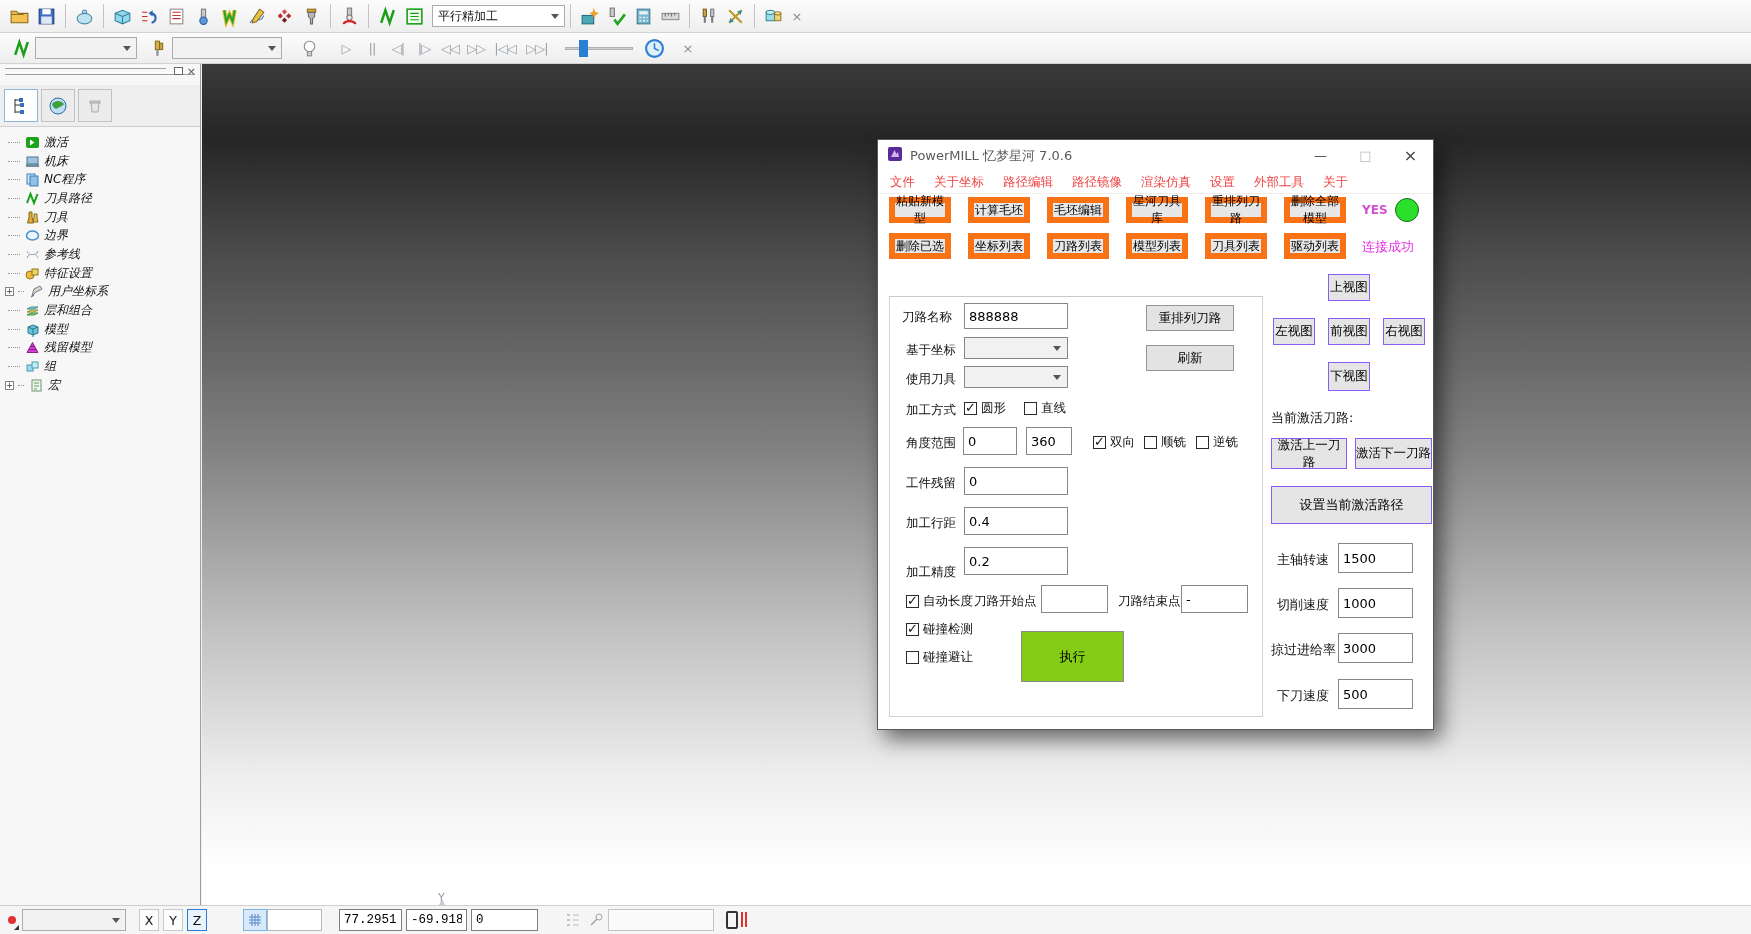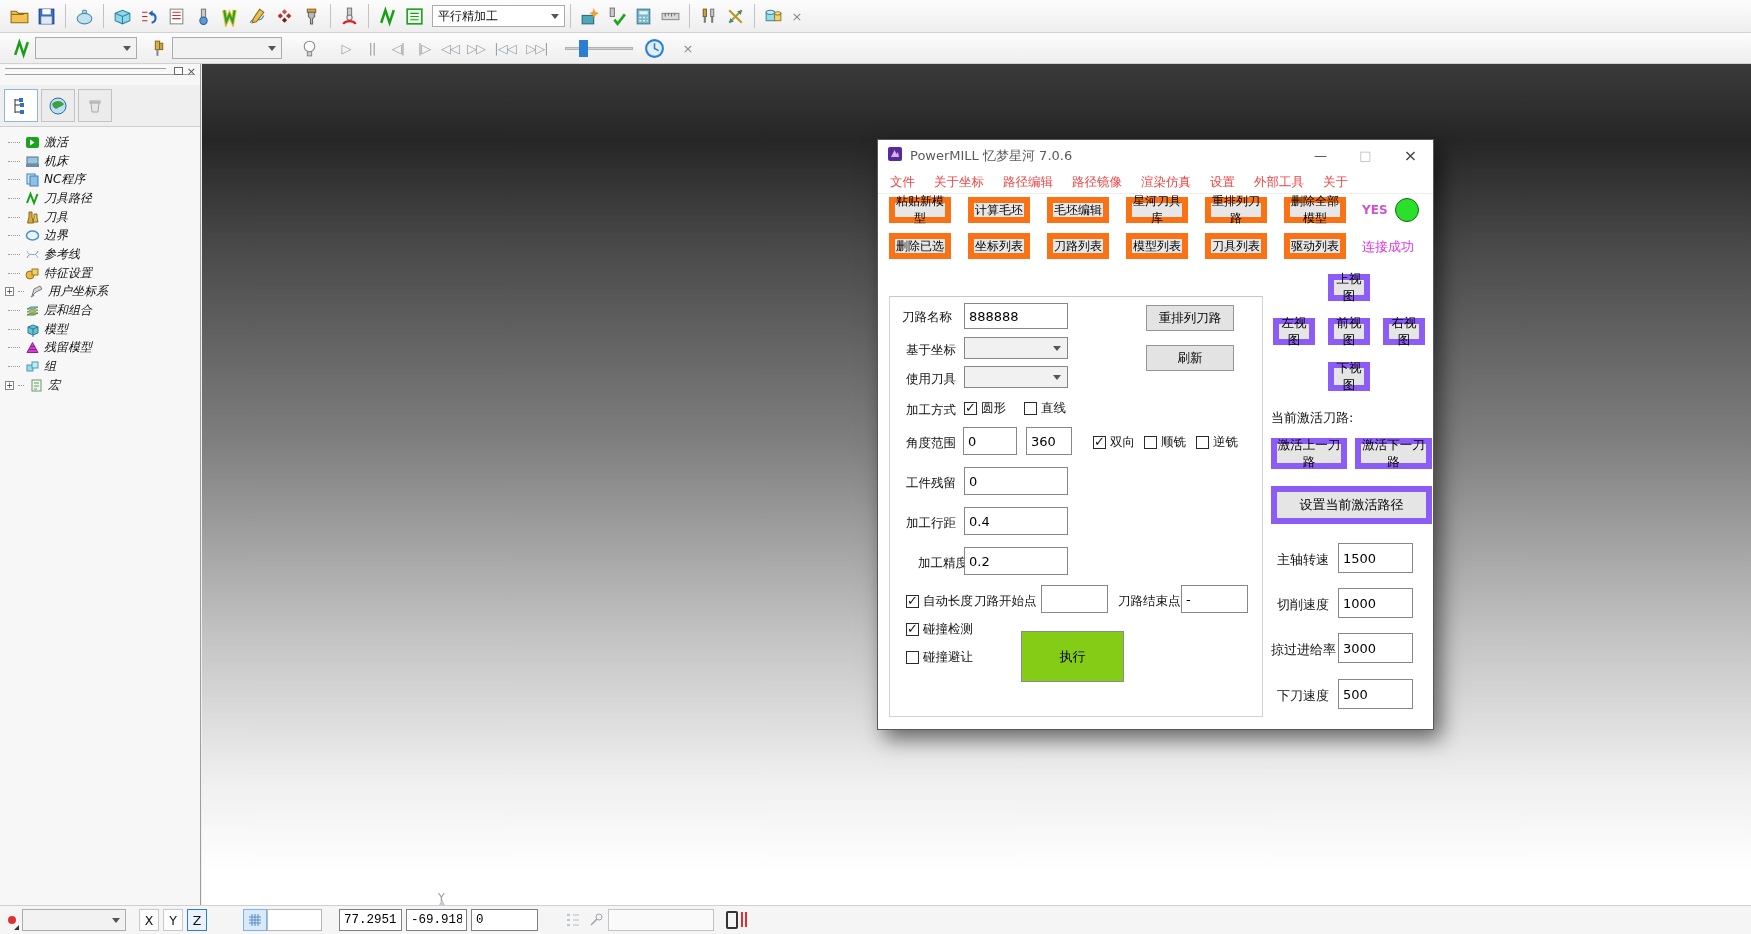--- a/index.html
+++ b/index.html
@@ -58,21 +58,21 @@
   .tab.active { height:25px; background:#fff; border-color:#b5b5b5; }
   .panel { position:absolute; left:11px; top:156px; width:374px; height:421px; border:1px solid #d2d2d2; border-top:1px solid #c9c9c9; background:#fff; }
   .flabel { position:absolute; font-size:12.5px; color:#111; white-space:nowrap; }
   .tin { position:absolute; border:1px solid #878787; background:#fff; font-size:13px; padding:0 4px; font-family:"DejaVu Sans","Liberation Sans",sans-serif; }
   .fdd { position:absolute; background:#f1f1f1; border:1px solid #878787; display:flex; align-items:center; justify-content:flex-end; padding:0 6px; }
   .gbtn { position:absolute; background:#e3e3e3; border:1px solid #959595; display:flex; align-items:center; justify-content:center; font-size:12.5px; }
   .cbrow { position:absolute; display:flex; align-items:center; }
   .cb { width:13px; height:13px; border:1px solid #2b2b2b; background:#fff; display:inline-block; position:relative; margin-right:4px; flex:none; }
   .cb.on::after { content:"✓"; position:absolute; left:0px; top:-3px; font-size:13px; font-weight:bold; color:#111; }
   .cbl { font-size:12.5px; white-space:nowrap; }
-  .vbtn { position:absolute; background:#e5e5e5; border:6px solid #8b5cf6; display:flex; align-items:center; justify-content:center; font-size:12.5px; }
+  .vbtn { position:absolute; background:#e5e5e5; border:1px solid #8b5cf6; display:flex; align-items:center; justify-content:center; font-size:12.5px; }
   .rlabel { position:absolute; font-size:13px; white-space:nowrap; }
 
   
   .statusbar { position:absolute; left:0; top:905px; width:1751px; height:29px; background:#f5f5f5; border-top:1px solid #cfcfcf; }
   .ax { position:absolute; width:20px; height:22px; top:3px; border:1px solid #c9c9c9; background:#fdfdfd; display:flex; align-items:center; justify-content:center; font-size:12.5px; }
   .ax.active { border-color:#2a7fd4; background:#e9f3fc; }
   .sin { position:absolute; top:3px; height:22px; border:1px solid #7f7f7f; background:#fff; font-size:12.5px; padding:0 4px; font-family:Liberation Mono, monospace; }
 
   .triad { position:absolute; left:228px; top:828px; }
   .triad text { font-size:11px; fill:#8e99a6; }
@@ -550,21 +550,21 @@
         <span class="cb"></span>
         <span class="cbl">逆铣</span>
       </span>
 
     <span class="flabel" style="left:28px; top:335px;">工件残留</span>
     <input class="tin" style="left: 86px; top: 327px; width: 104px; height: 28px;" value="0">
 
     <span class="flabel" style="left:28px; top:375px;">加工行距</span>
     <input class="tin" style="left: 86px; top: 367px; width: 104px; height: 28px;" value="0.4">
 
-    <span class="flabel" style="left:28px; top:415px;margin-left:12px;">加工精度</span>
+    <span class="flabel" style="left:28px; top:424px;">加工精度</span>
     <input class="tin" style="left: 86px; top: 407px; width: 104px; height: 28px;" value="0.2">
 
     <span class="cbrow" style="left:28px; top:453px;">
         <span class="cb on"></span>
         <span class="cbl">自动长度</span>
       </span>
     <span class="flabel" style="left:96px; top:453px;">刀路开始点</span>
     <input class="tin" style="left: 163px; top: 445px; width: 67px; height: 28px;" value="">
     <span class="flabel" style="left:240px; top:453px;">刀路结束点</span>
     <input class="tin" style="left: 303px; top: 445px; width: 67px; height: 28px;" value="-">

